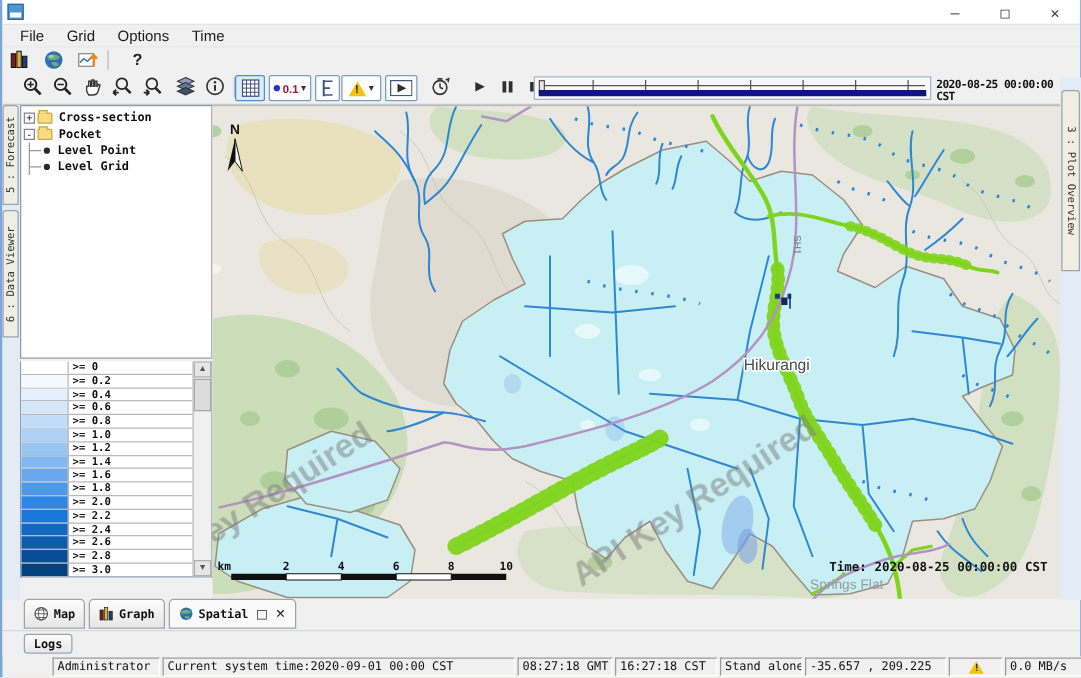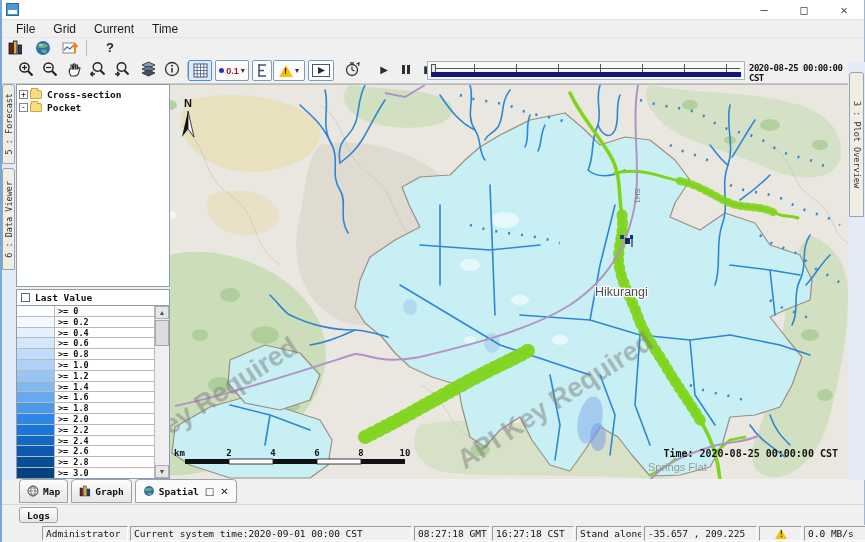--- a/index.html
+++ b/index.html
@@ -104,21 +104,21 @@
     <div class="wincontrols">
       <span class="winbtn">–</span>
       <span class="winbtn">□</span>
       <span class="winbtn">✕</span>
     </div>
   </div>
 
   <div class="menubar">
     <span class="menuitem">File</span>
     <span class="menuitem">Grid</span>
-    <span class="menuitem">Current</span>
+    <span class="menuitem">Options</span>
     <span class="menuitem">Time</span>
   </div>
 
   <div class="tb1">
     <div class="tbtn" style="margin-left:3px">
       <svg width="16" height="15">
           <rect x="2" y="3" width="3.5" height="11" fill="#7a1f1f" stroke="#111" stroke-width="0.8"></rect>
           <rect x="6.5" y="1" width="3.5" height="13" fill="#d8b23c" stroke="#111" stroke-width="0.8"></rect>
           <rect x="11" y="5" width="3.5" height="9" fill="#1d3f7a" stroke="#111" stroke-width="0.8"></rect>
         </svg>
@@ -285,27 +285,33 @@
         <div class="trow">
           <span class="expander">+</span>
           <span class="folder"></span>
           <span class="tlabel">Cross-section</span>
         </div>
         <div class="trow">
           <span class="expander">-</span>
           <span class="folder"></span>
           <span class="tlabel">Pocket</span>
         </div>
+        <div class="trow">
+          <span class="tconn"></span>
+          <span class="bullet"></span>
+          <span class="tlabel">Level Point</span>
+        </div>
+        <div class="trow">
+          <span class="tconn"></span>
+          <span class="bullet"></span>
+          <span class="tlabel">Level Grid</span>
+        </div>
       </div>
 
       <div class="legendbox">
-        <div class="legendhead">
-          <span class="checkbox"></span>
-          <span>Last Value</span>
-        </div>
         <div class="legendtable">
           <div class="lrows" id="legend-rows">
               <div class="lrow">
                 <span class="lswatch" style="background: rgb(255, 255, 255);"></span>
                 <span class="llabel">&gt;= 0</span>
               </div>
               <div class="lrow">
                 <span class="lswatch" style="background: rgb(244, 249, 255);"></span>
                 <span class="llabel">&gt;= 0.2</span>
               </div>

